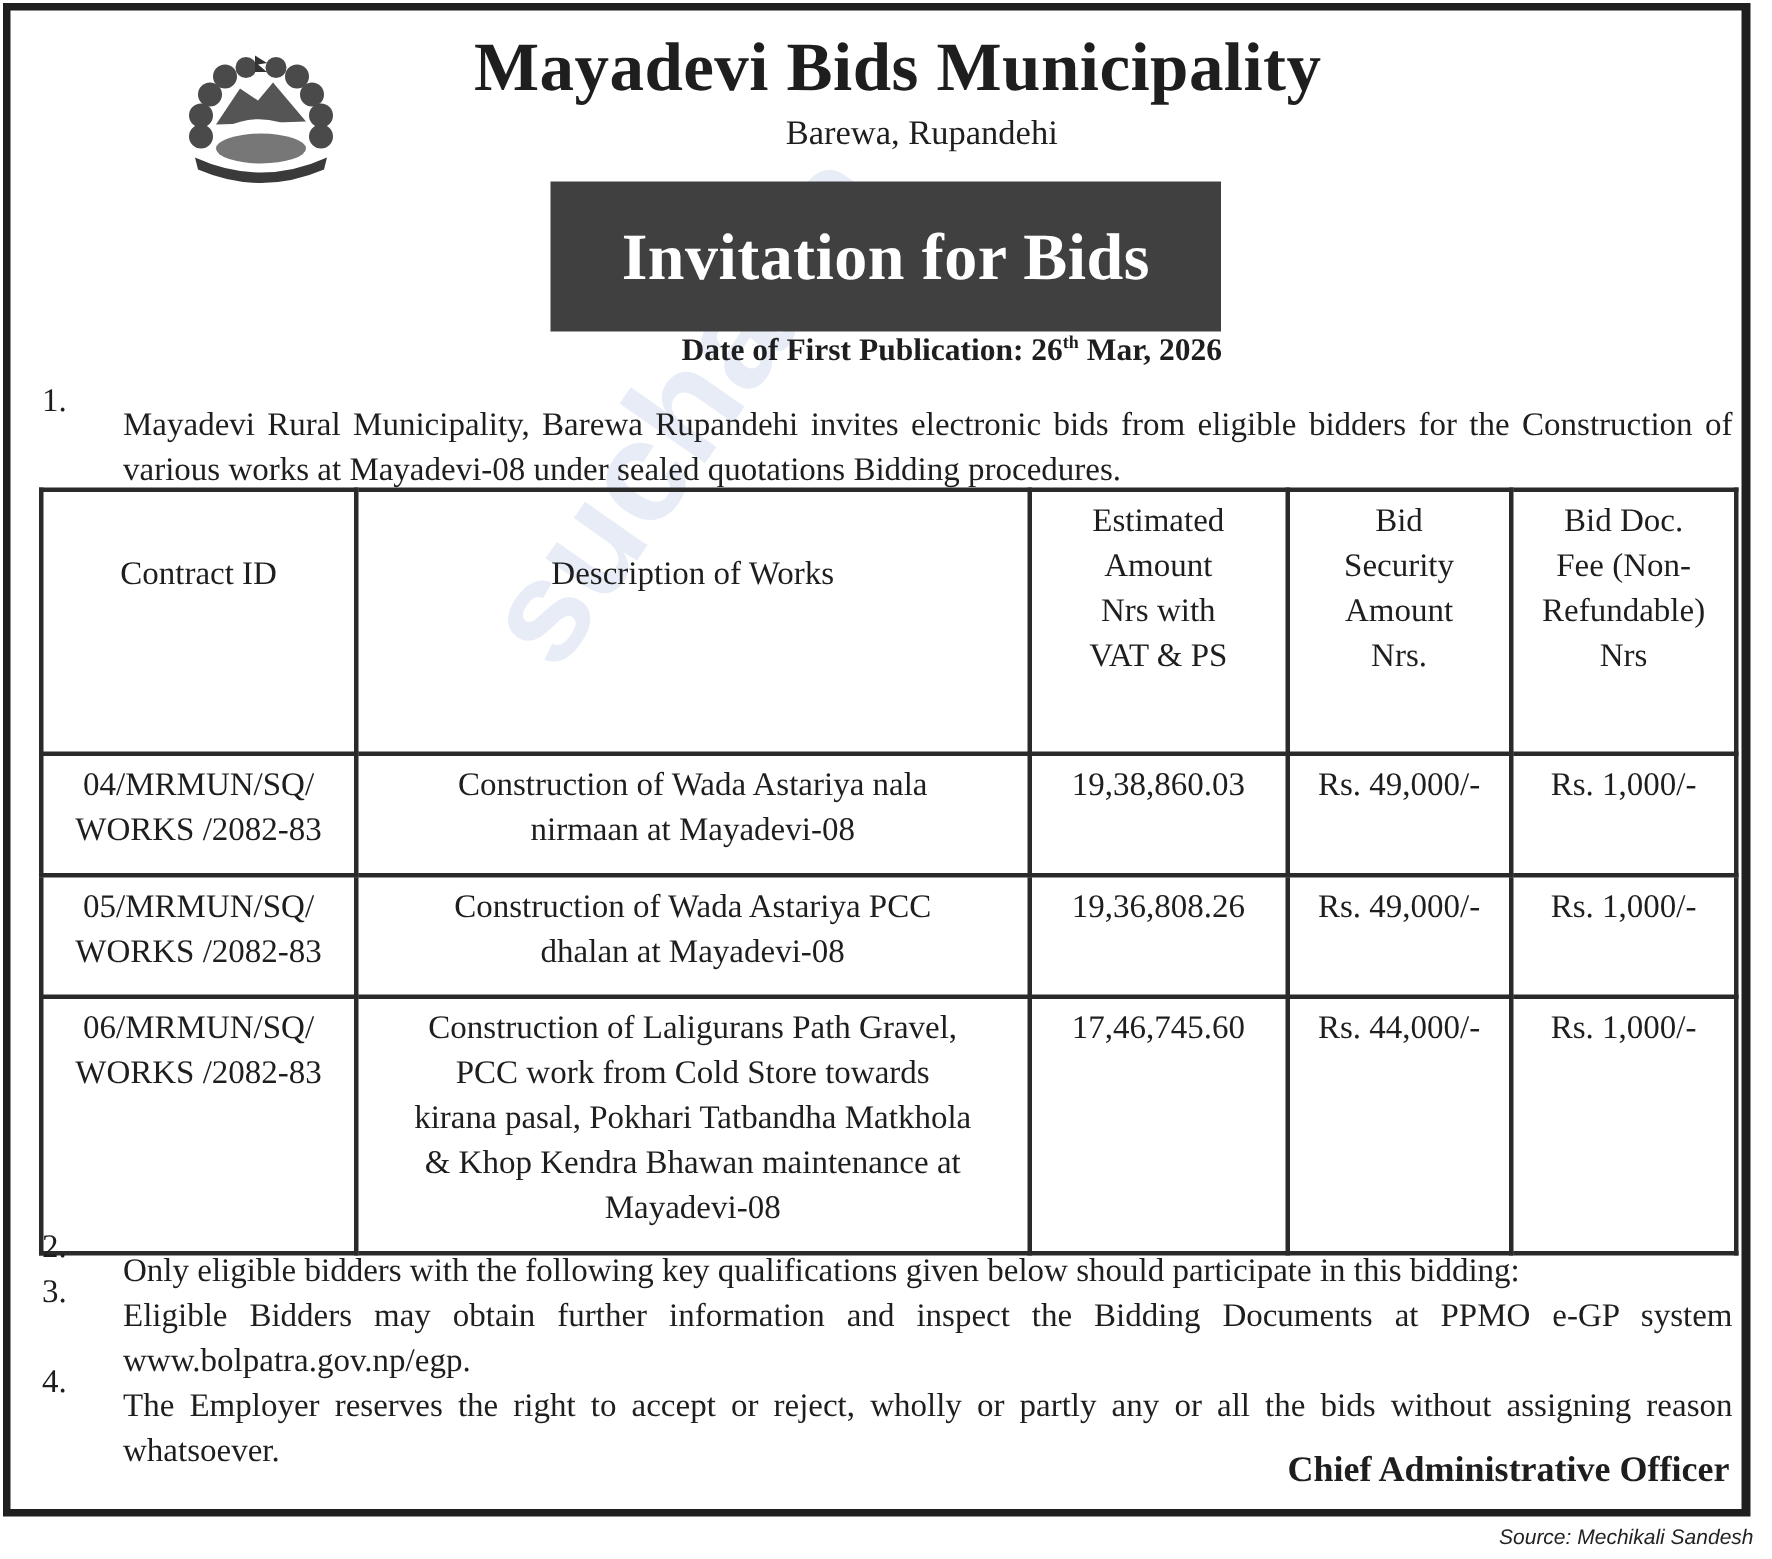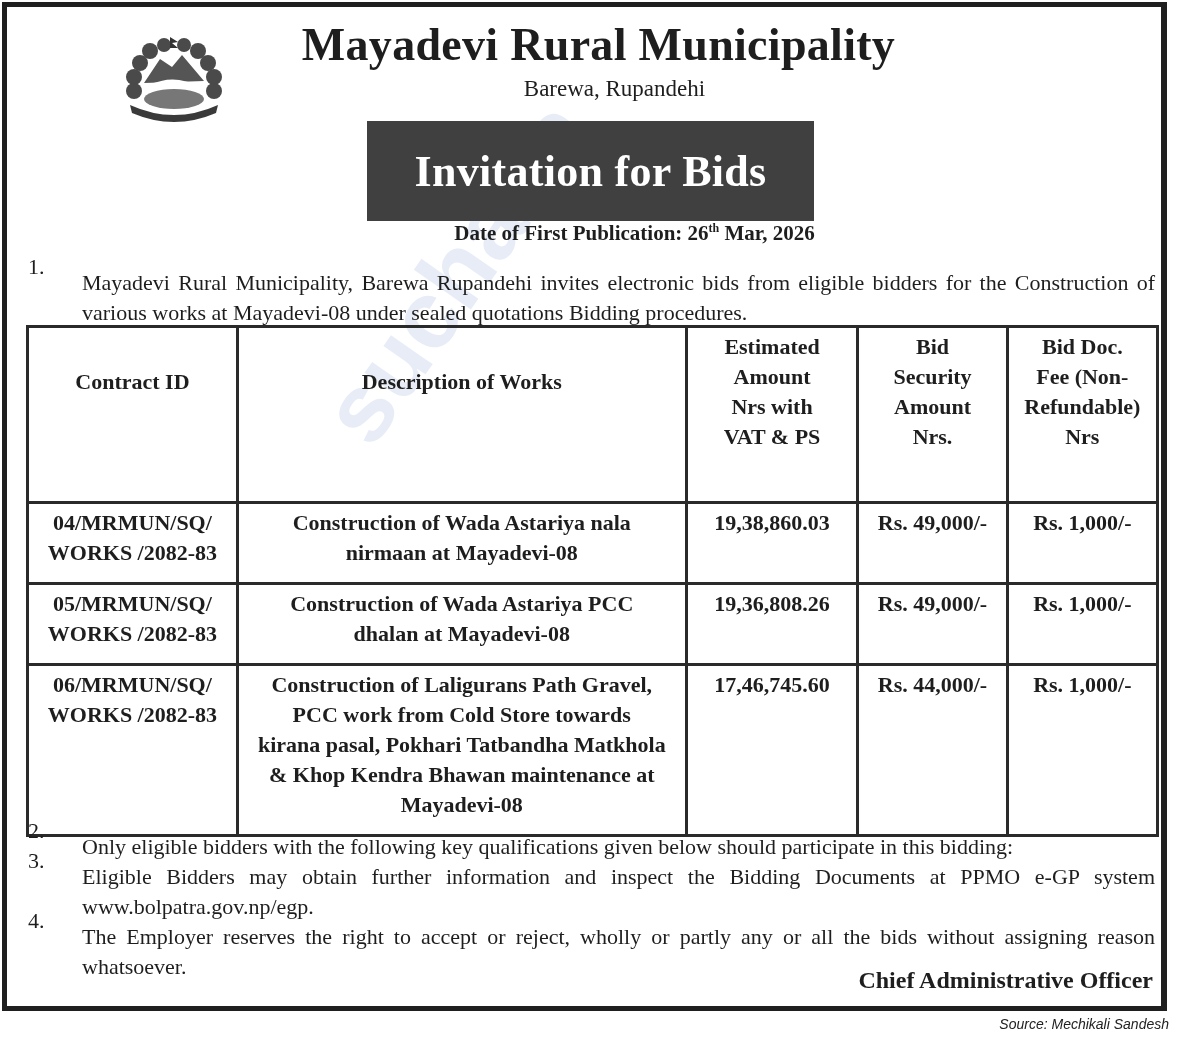--- a/index.html
+++ b/index.html
@@ -19,21 +19,21 @@
               display: flex; align-items: center; justify-content: center; letter-spacing: 0.3px; }
     .pubdate { position: absolute; left: 0; top: 221px; width: 1181px; text-align: center;
                font-weight: bold; font-size: 21px; padding-left: 44px; }
     .pubdate sup { font-size: 12px; }
     .para { position: absolute; left: 28px; font-size: 22px; line-height: 30px; }
     .para .num { position: absolute; left: 0; top: 0; width: 40px; }
     .para .txt { position: absolute; left: 54px; top: 16px; width: 1073px; text-align: justify; text-align-last: left; }
     table.bids { position: absolute; left: 26px; top: 325px; width: 1133px;
                  border-collapse: collapse; font-size: 22px; }
     table.bids th, table.bids td { border: 3px solid #2a2a2a; text-align: center;
-                 vertical-align: top; font-weight: bold; line-height: 30px; padding: 4px 4px; margin-top: 42px; }
+                 vertical-align: top; font-weight: normal; line-height: 30px; padding: 4px 4px; margin-top: 42px; }
     table.bids th { height: 130px; }
     table.bids th.single { padding-top: 39px; }
     .col1 { width: 200px; } .col2 { width: 447px; } .col3 { width: 162px; }
     .col4 { width: 140px; } .col5 { width: 140px; }
     table.bids tr.r1 td, table.bids tr.r2 td { height: 70px; }
     table.bids tr.r3 td { height: 160px; }
     .signature { position: absolute; right: 28px; top: 967px; font-weight: bold; font-size: 24px; }
     .source { position: absolute; right: 12px; top: 1016px; font-family: "Liberation Sans", sans-serif;
               font-style: italic; font-size: 14px; color: #222; }
     .watermark { position: absolute; left: 300px; top: 400px; font-family: "Liberation Sans", sans-serif;
@@ -60,21 +60,21 @@
     <circle cx="78" cy="18" r="8"></circle>
       <circle cx="64" cy="12" r="7"></circle>
     <polygon points="50,4 58,9 52,10 58,15 50,15" fill="#333"></polygon>
   </g>
   <path d="M24 50 L40 26 L52 34 L62 22 L84 48 Z" fill="#555"></path>
   <path d="M30 52 Q54 40 80 54 Q56 58 30 52 Z" fill="#fff"></path>
   <ellipse cx="54" cy="66" rx="30" ry="10" fill="#777"></ellipse>
   <path d="M10 72 Q54 92 98 72 L96 80 Q54 98 12 80 Z" fill="#3a3a3a"></path>
 </svg>
 
-<div class="title"><span>Mayadevi Rural Municipality</span></div>
+<div class="title"><span>Mayadevi Bids Municipality</span></div>
 <div class="subtitle"><span>Barewa, Rupandehi</span></div>
 
 <div class="banner">
   <span>Invitation for Bids</span>
 </div>
 
 <div class="pubdate">
   <span>Date of First Publication: </span><span>26</span><sup>th</sup><span> Mar, 2026</span>
 </div>
 

